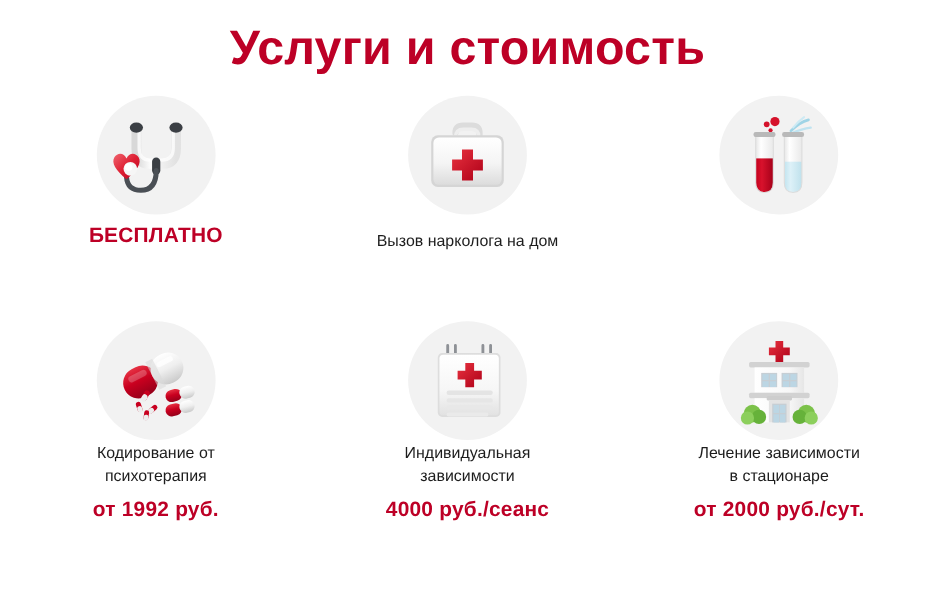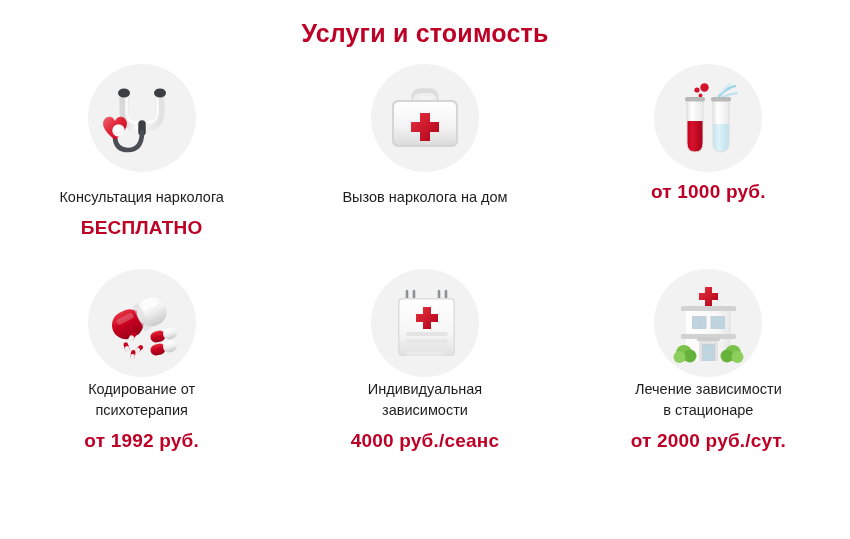--- a/index.html
+++ b/index.html
@@ -17,21 +17,21 @@
   .page {
     position: relative;
     width: 850px;
     height: 539px;
     background: #ffffff;
     box-sizing: border-box;
   }
   .page-title {
     text-align: center;
     color: #bd0026;
-    font-size: 25px;
+    font-size: 44px;
     font-weight: bold;
     letter-spacing: 0.2px;
     margin: 0;
     padding-top: 18px;
     line-height: 1.2;
     font-family: "Liberation Sans", sans-serif;
   }
   .grid {
     display: grid;
     grid-template-columns: repeat(3, 1fr);
@@ -111,23 +111,20 @@
 
           <path d="M54 60 L54 68" stroke="#3b3f44" stroke-width="7.5" stroke-linecap="round"></path>
 
           <path d="M54 68 Q54 86 40 86 Q28 86 27 74" fill="none" stroke="#4a4f55" stroke-width="4.6" stroke-linecap="round"></path>
 
           <path d="M27 76 C17 68 13 61 16 56 C19 51 25 52 27 57 C29 52 35 51 38 56 C41 61 37 68 27 76 Z" fill="url(#heart1)"></path>
           <circle cx="30.5" cy="66.5" r="6.2" fill="#f6f6f6"></circle>
           <circle cx="29" cy="64.8" r="3.4" fill="#ffffff"></circle>
         </svg>
       </div>
-      <div class="card-name">
-        <span>Консультация нарколога</span>
-      </div>
       <div class="card-price">БЕСПЛАТНО</div>
     </div>
 
     <div class="card">
       <div class="icon-circle">
         <svg viewBox="0 0 108 108" xmlns="http://www.w3.org/2000/svg">
           <defs>
             <linearGradient id="case2" x1="0" y1="0" x2="0" y2="1">
               <stop offset="0" stop-color="#ffffff"></stop>
               <stop offset="0.55" stop-color="#f4f4f4"></stop>
@@ -196,21 +193,20 @@
           <rect x="31" y="33" width="20" height="4.6" rx="2" fill="#b9b9b9"></rect>
 
           <path d="M59 36 L75 36 L75 79 Q75 88 67 88 Q59 88 59 79 Z" fill="url(#glass3)"></path>
           <g clip-path="url(#clipR)">
             <rect x="59" y="60" width="16" height="30" fill="url(#water3)"></rect>
           </g>
           <path d="M59 36 L75 36 L75 79 Q75 88 67 88 Q59 88 59 79 Z" fill="none" stroke="#dcdcdc" stroke-width="1"></path>
           <rect x="57" y="33" width="20" height="4.6" rx="2" fill="#b9b9b9"></rect>
         </svg>
       </div>
-      <div class="card-price">от 1000 руб.</div>
     </div>
 
     <div class="card row2">
       <div class="icon-circle">
         <svg viewBox="0 0 108 108" xmlns="http://www.w3.org/2000/svg">
           <defs>
             <linearGradient id="capRed" x1="0" y1="0" x2="0" y2="1">
               <stop offset="0" stop-color="#e63143"></stop>
               <stop offset="0.45" stop-color="#c9001f"></stop>
               <stop offset="1" stop-color="#95001a"></stop>

